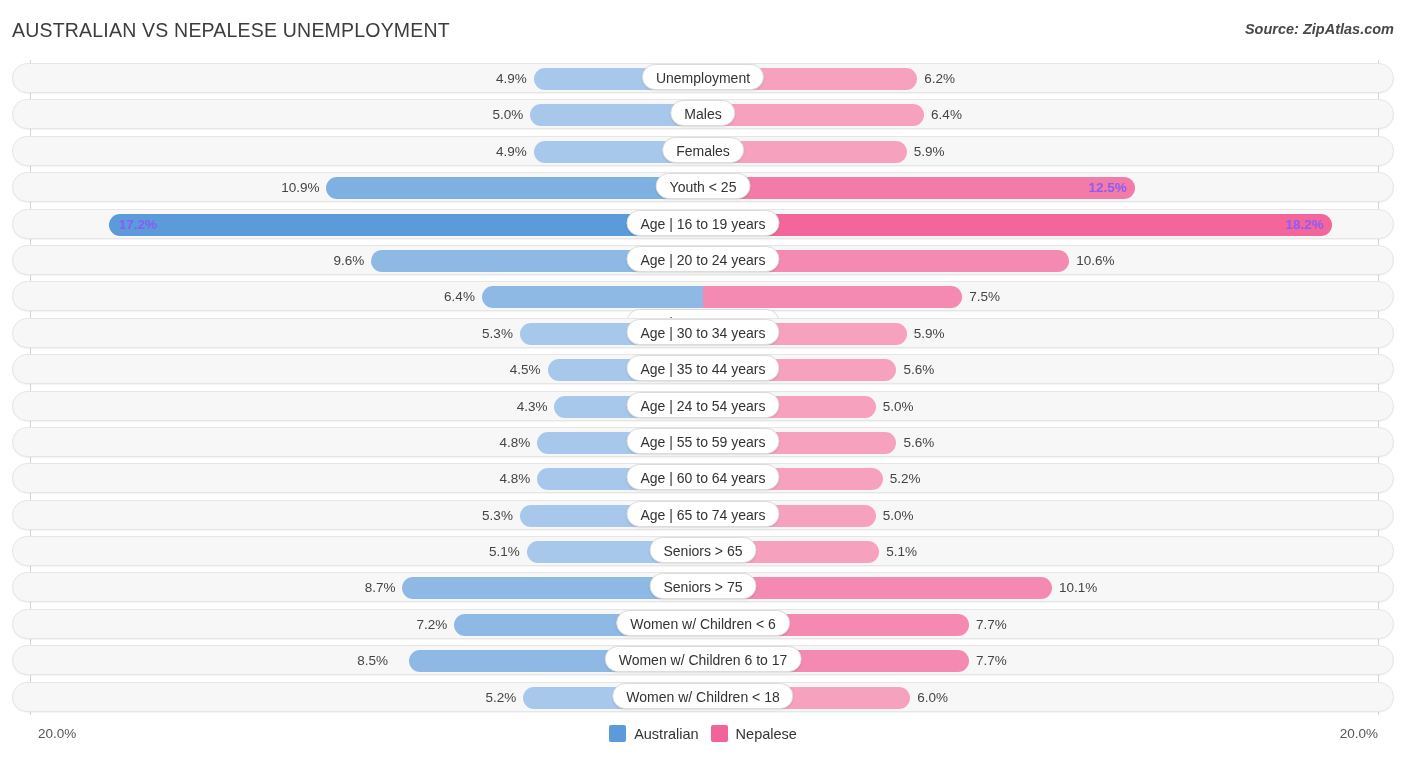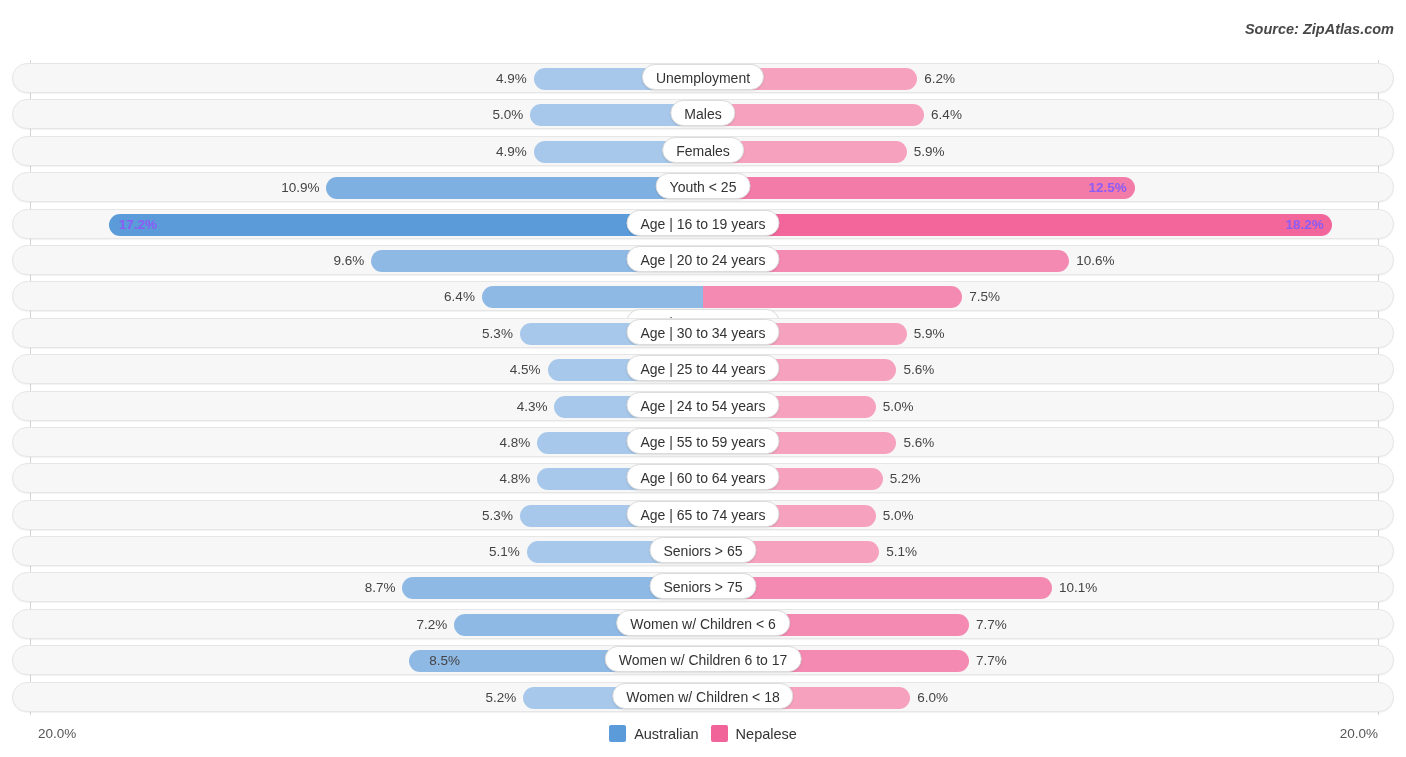--- a/index.html
+++ b/index.html
@@ -181,20 +181,21 @@
   }
   .legend-text {
     font-size: 14.5px;
     color: #333333;
   }
 </style>
 </head>
 <body>
 
 <div class="header">
+  <div class="chart-title">AUSTRALIAN VS NEPALESE UNEMPLOYMENT</div>
   <div class="source-note">Source: ZipAtlas.com</div>
 </div>
 
 <div class="plot">
   <div class="axis-line left"></div>
   <div class="axis-line right"></div>
   <div class="rows" id="rows">
       <div class="row">
         <div class="track"></div>
         <div class="bar left" style="left: 533.705px; width: 169.295px;"></div>
@@ -258,21 +259,21 @@
         <div class="val left" style="right: 893.115px;">5.3%</div>
         <div class="val right" style="left: 913.845px;">5.9%</div>
         <div class="center-label" style="left: 703px;">Age | 30 to 34 years</div>
       </div>
       <div class="row">
         <div class="track"></div>
         <div class="bar left" style="left: 547.525px; width: 155.475px;"></div>
         <div class="bar right" style="left: 703px; width: 193.48px;"></div>
         <div class="val left" style="right: 865.475px;">4.5%</div>
         <div class="val right" style="left: 903.48px;">5.6%</div>
-        <div class="center-label" style="left: 703px;">Age | 25 to 44 years</div>
+        <div class="center-label" style="left: 703px;">Age | 35 to 44 years</div>
       </div>
       <div class="row">
         <div class="track"></div>
         <div class="bar left" style="left: 554.435px; width: 148.565px;"></div>
         <div class="bar right" style="left: 703px; width: 172.75px;"></div>
         <div class="val left" style="right: 858.565px;">4.3%</div>
         <div class="val right" style="left: 882.75px;">5.0%</div>
         <div class="center-label" style="left: 703px;">Age | 24 to 54 years</div>
       </div>
       <div class="row">
@@ -320,21 +321,21 @@
         <div class="bar left" style="left: 454.24px; width: 248.76px;"></div>
         <div class="bar right" style="left: 703px; width: 266.035px;"></div>
         <div class="val left" style="right: 958.76px;">7.2%</div>
         <div class="val right" style="left: 976.035px;">7.7%</div>
         <div class="center-label" style="left: 703px;">Women w/ Children &lt; 6</div>
       </div>
       <div class="row s2">
         <div class="track"></div>
         <div class="bar left" style="left: 409.325px; width: 293.675px;"></div>
         <div class="bar right" style="left: 703px; width: 266.035px;"></div>
-        <div class="val left" style="right: 946px; margin-left: 8px;">8.5%</div>
+        <div class="val left" style="right: 1018px; margin-left: 8px;">8.5%</div>
         <div class="val right" style="left: 976.035px;">7.7%</div>
         <div class="center-label" style="left: 703px;">Women w/ Children 6 to 17</div>
       </div>
       <div class="row">
         <div class="track"></div>
         <div class="bar left" style="left: 523.34px; width: 179.66px;"></div>
         <div class="bar right" style="left: 703px; width: 207.3px;"></div>
         <div class="val left" style="right: 889.66px;">5.2%</div>
         <div class="val right" style="left: 917.3px;">6.0%</div>
         <div class="center-label" style="left: 703px;">Women w/ Children &lt; 18</div>

